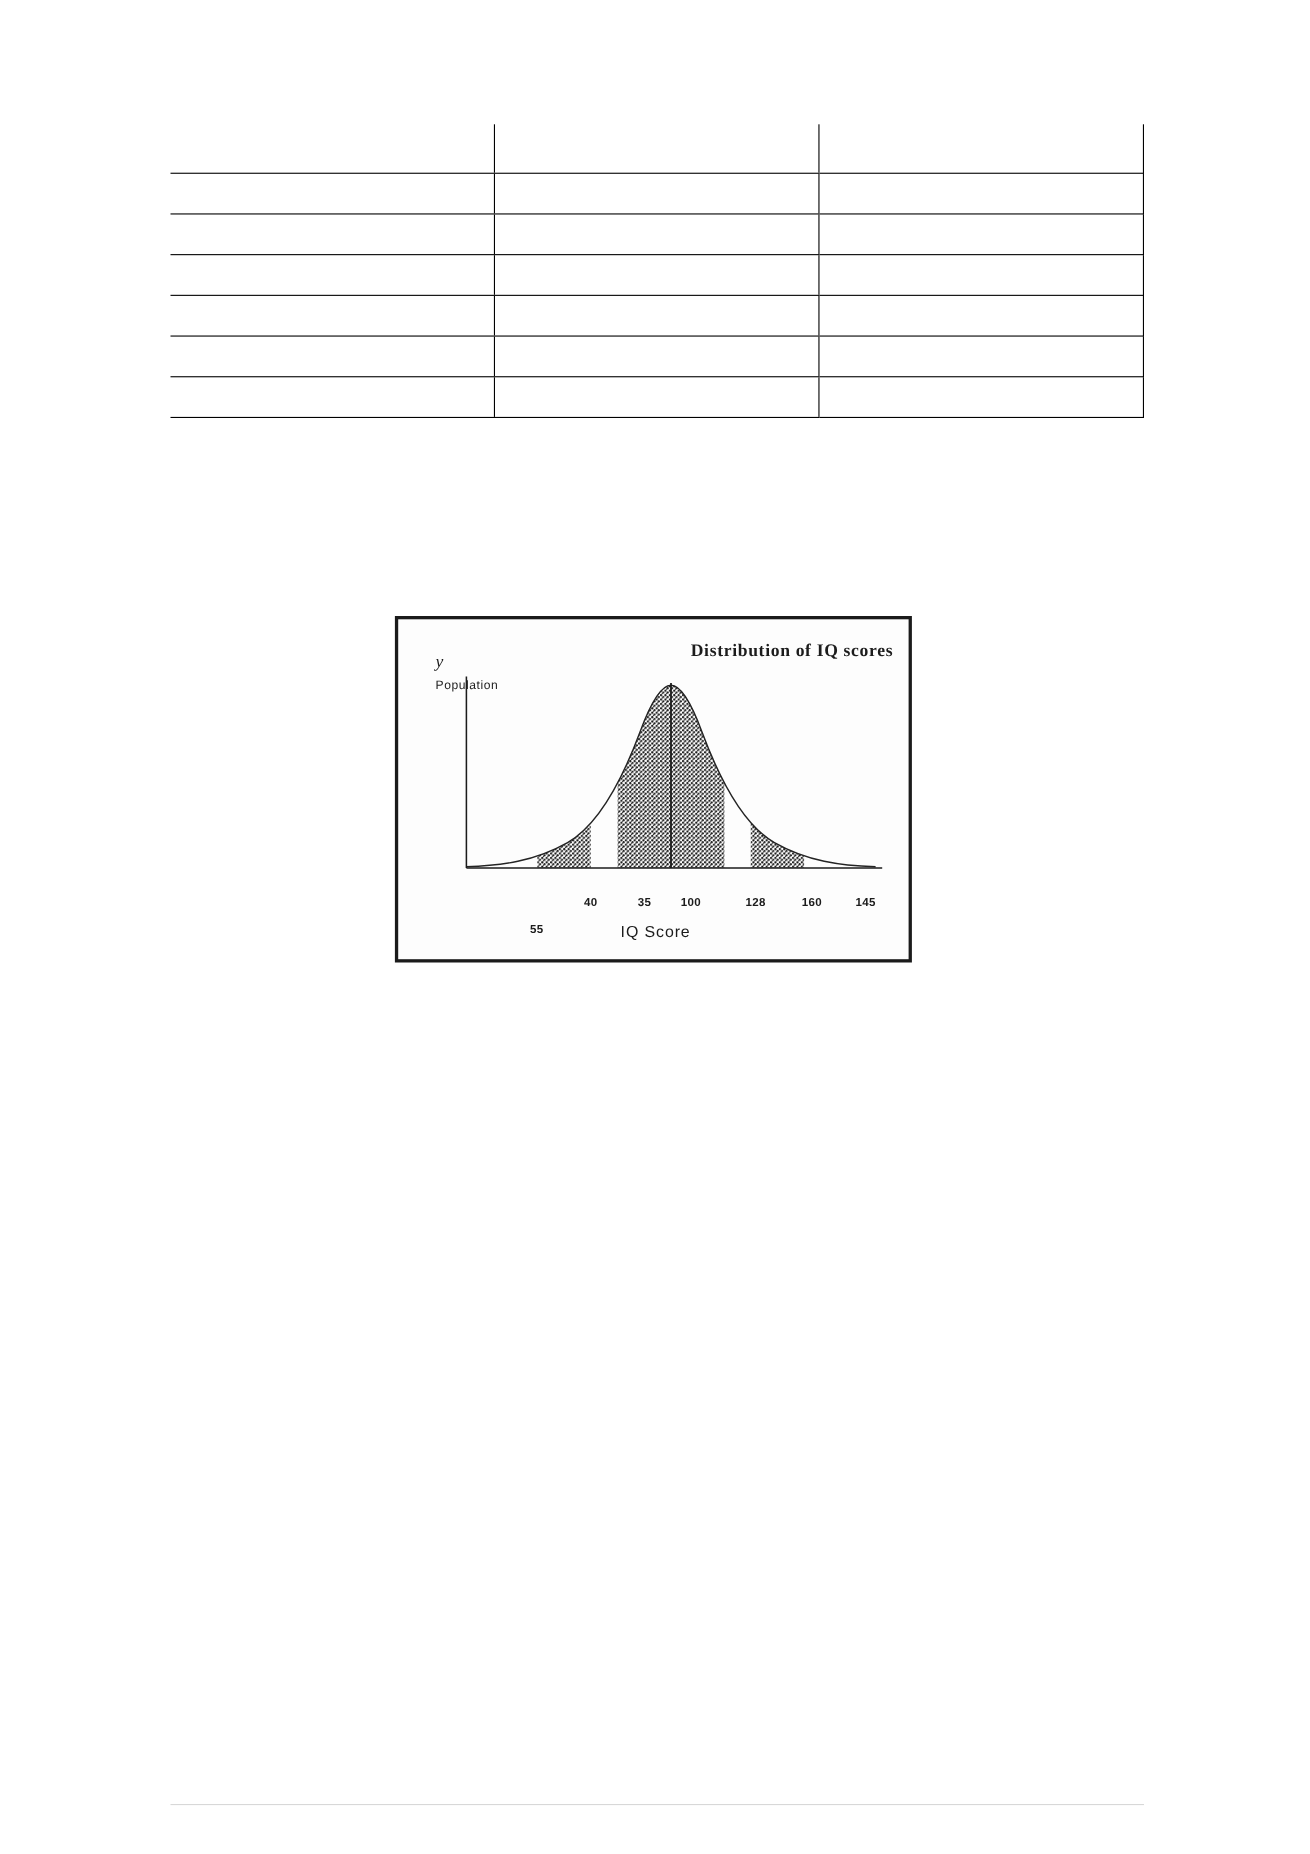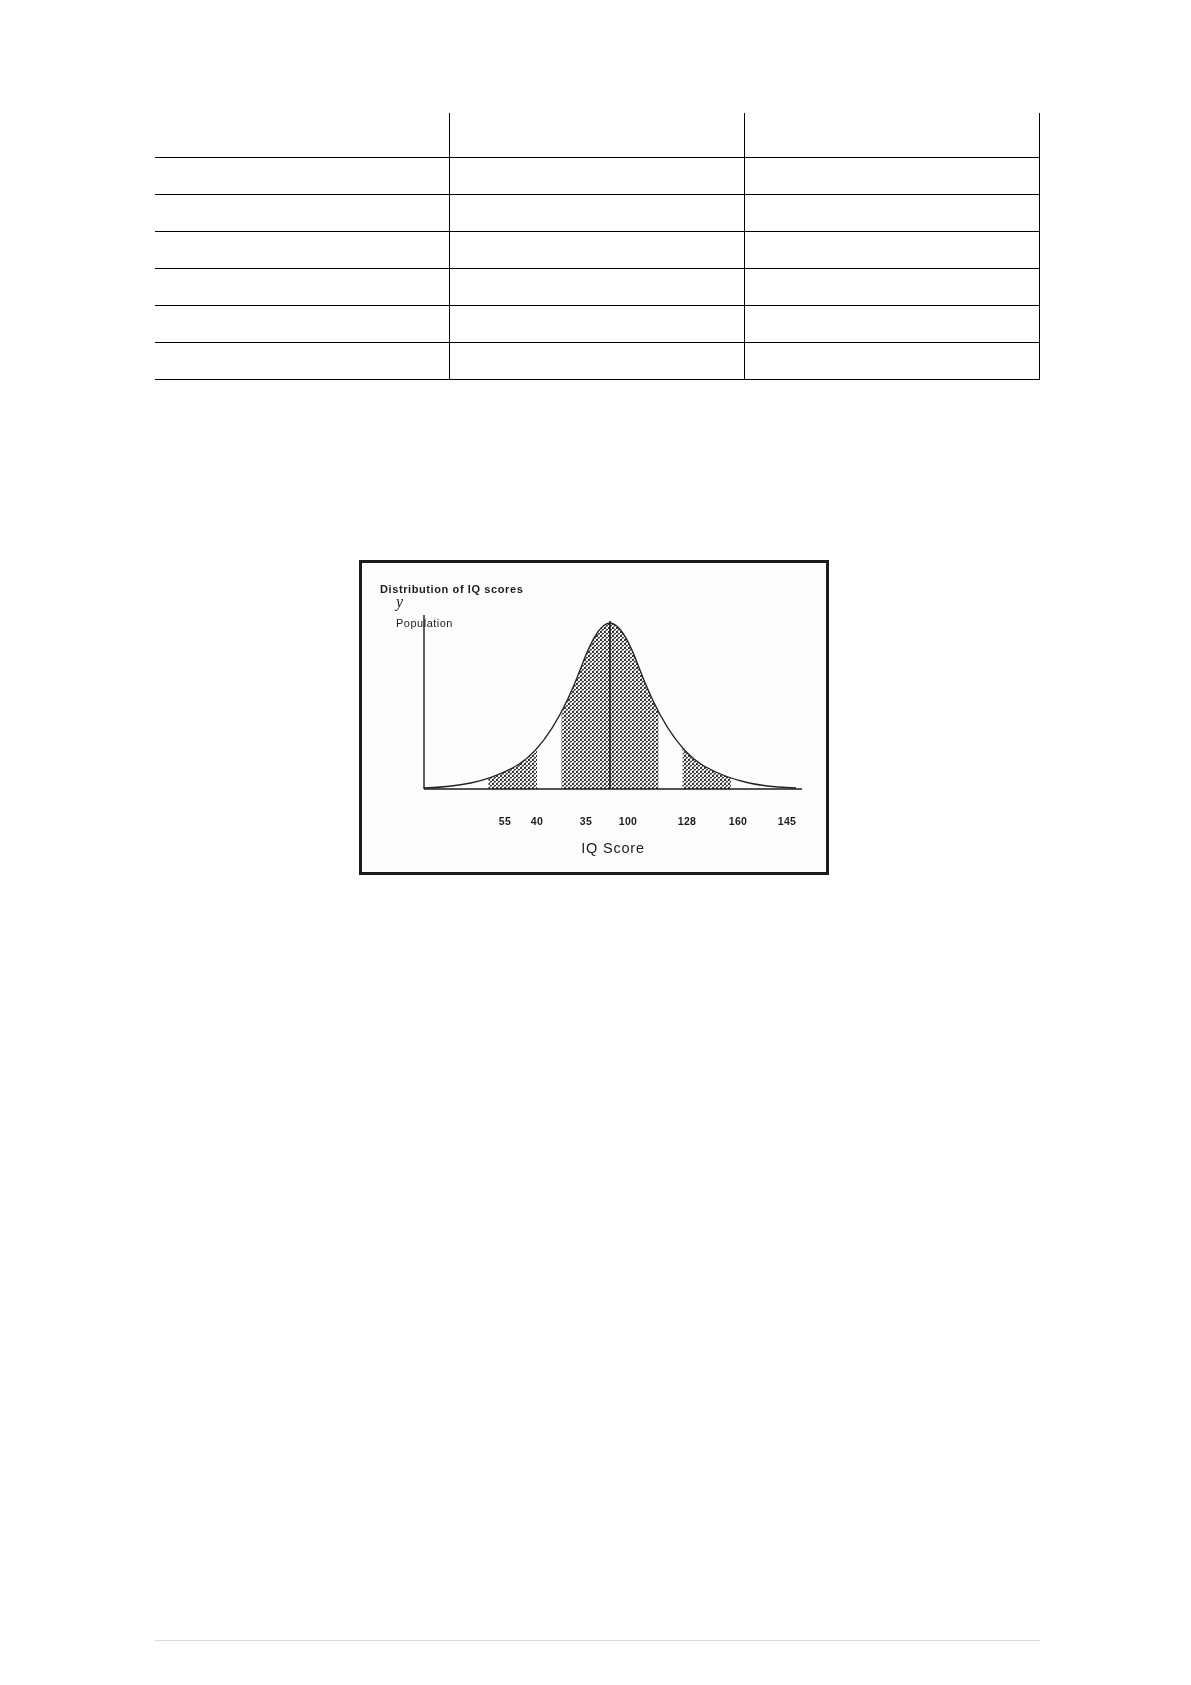--- a/index.html
+++ b/index.html
@@ -61,25 +61,25 @@
     left: 18px;
     top: 12px;
     right: 14px;
     bottom: 12px;
   }
   .fig-title {
     position: absolute;
     left: 0;
     top: 8px;
     width: 100%;
-    text-align: left;
-    font-size: 11px;
+    text-align: right;
+    font-size: 16px;
     letter-spacing: 0.6px;
     color: #1c1c1c;
-    font-family: Liberation Sans, sans-serif;
+    font-family: Liberation Serif, serif;
     font-weight: 600;
   }
   .y-axis-letter {
     position: absolute;
     left: 16px;
     top: 18px;
     font-style: italic;
     font-size: 16px;
     font-family: "Liberation Serif", serif;
     color: #1c1c1c;
@@ -97,21 +97,21 @@
   }
   .plot-area {
     position: absolute;
     left: 36px;
     top: 28px;
     width: 388px;
     height: 208px;
   }
   .x-label {
     position: absolute;
-    left: 17px;
+    left: 0;
     bottom: 4px;
     width: 100%;
     text-align: center;
     font-size: 14.5px;
     letter-spacing: 0.8px;
     color: #1c1c1c;
   }
   .tick-row {
     position: absolute;
     left: 36px;
@@ -227,21 +227,21 @@
 
         <line x1="194" y1="18" x2="194" y2="186" stroke="#1b1b1b" stroke-width="1.6"></line>
 
         <line x1="8" y1="12" x2="8" y2="186" stroke="#1b1b1b" stroke-width="1.4"></line>
 
         <line x1="8" y1="186" x2="386" y2="186" stroke="#1b1b1b" stroke-width="1.4"></line>
       </svg>
     </div>
 
     <div class="tick-row">
-      <span style="left:89px;">55</span>
+      <span style="left:72px;margin-top:24px;">55</span>
       <span style="left:121px;">40</span>
       <span style="left:170px;">35</span>
       <span style="left:212px;">100</span>
       <span style="left:271px;">128</span>
       <span style="left:322px;">160</span>
       <span style="left:371px;">145</span>
     </div>
 
     <div class="x-label">IQ Score</div>
   </div>

